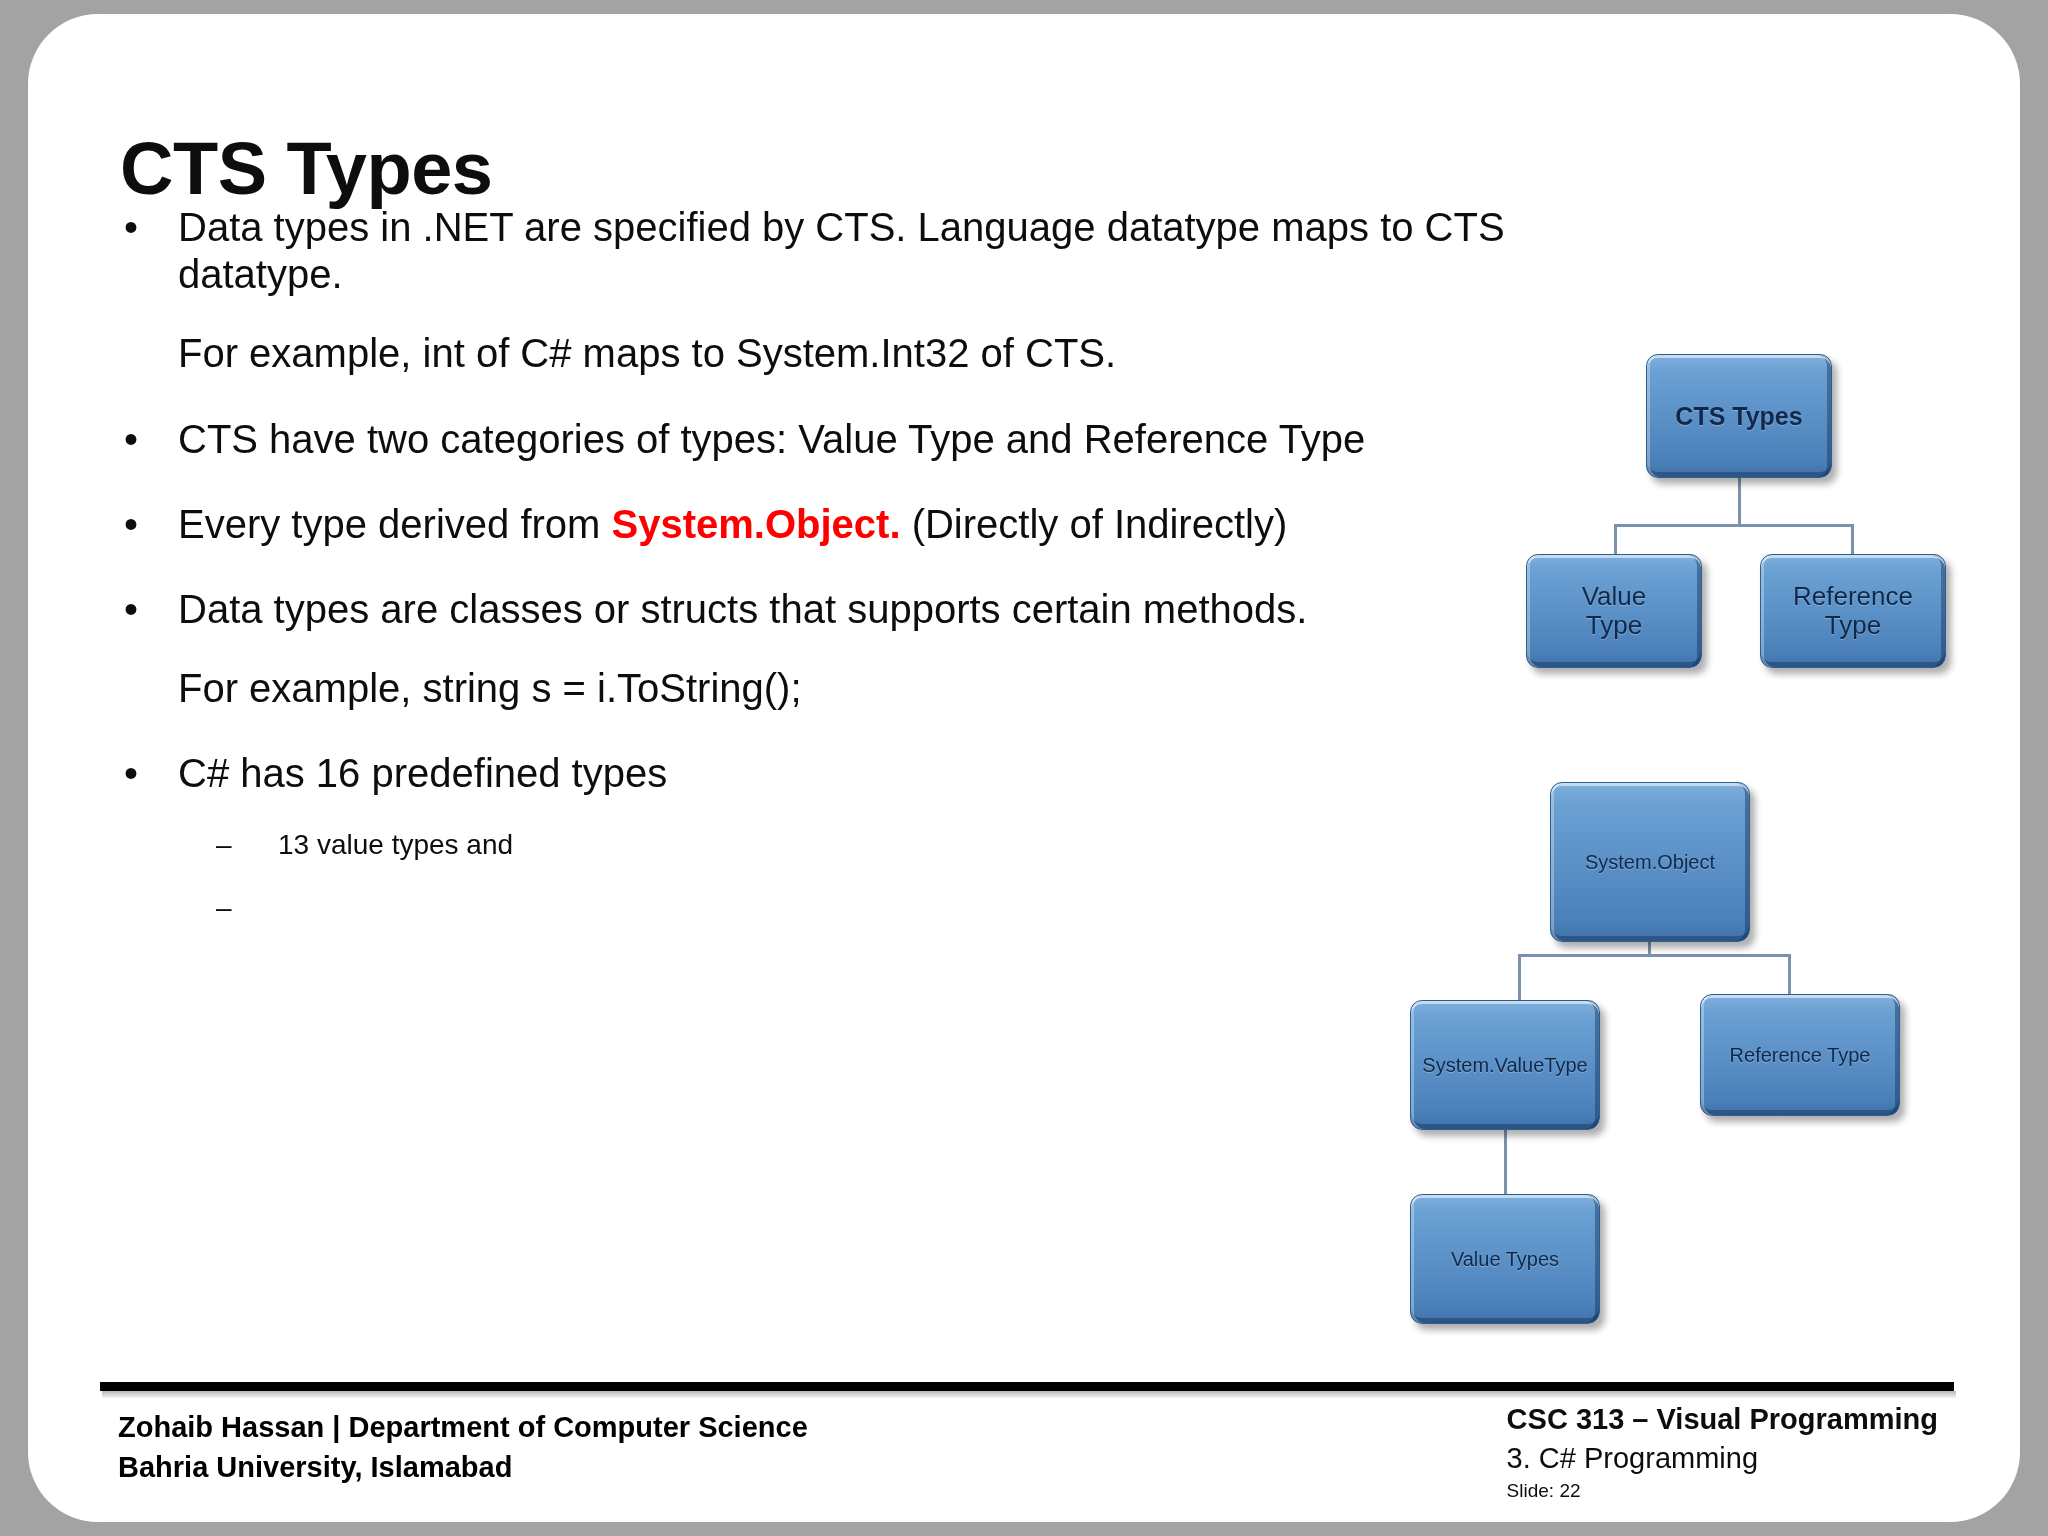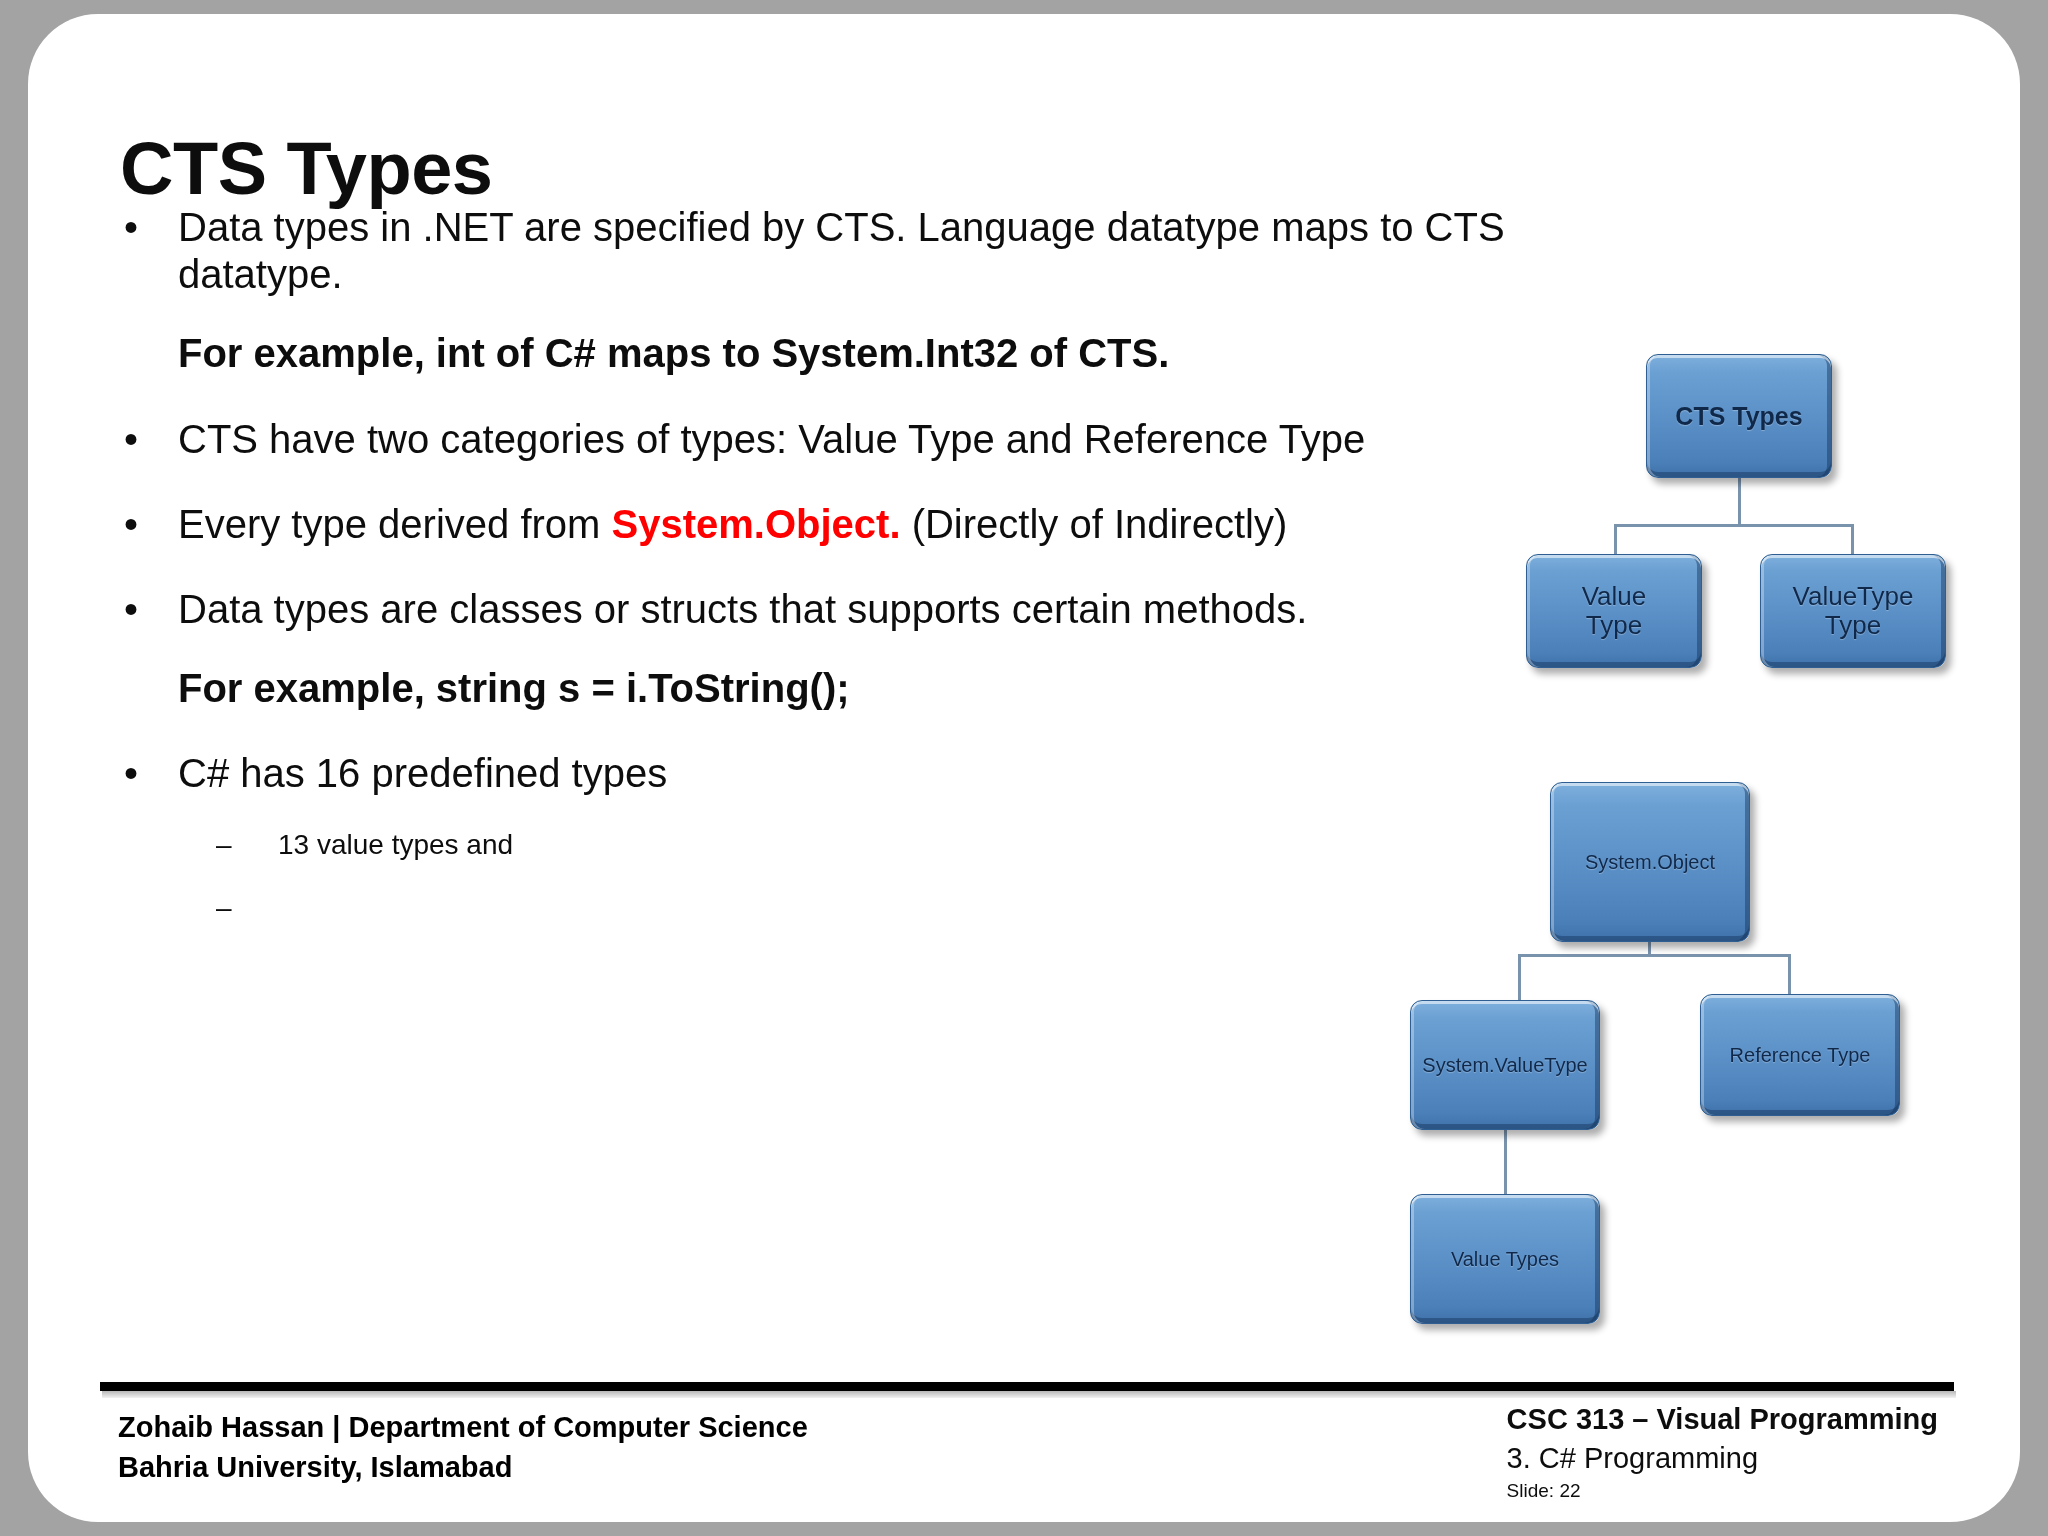--- a/index.html
+++ b/index.html
@@ -77,21 +77,20 @@
   .bullet-text {
     flex: 1 1 auto;
   }
 
   .cont-row {
     position: relative;
     display: flex;
     font-size: 40px;
     color: #0d0d0d;
     line-height: 1.18;
-    font-weight: bold;
   }
   .cont-row .bullet-mark { visibility: hidden; }
 
   .sub-row {
     position: relative;
     display: flex;
     align-items: flex-start;
     font-size: 28px;
     color: #0d0d0d;
     line-height: 1.2;
@@ -299,21 +298,21 @@
 
       <div class="node" id="d1-root">CTS Types</div>
       <div class="node" id="d1-value">
         <div>
           <div>Value</div>
           <div>Type</div>
         </div>
       </div>
       <div class="node" id="d1-ref">
         <div>
-          <div>ValueType</div>
+          <div>Reference</div>
           <div>Type</div>
         </div>
       </div>
     </div>
 
     <div class="diagram" id="diagram-object">
       <div class="connector" id="d2-stem"></div>
       <div class="connector" id="d2-hbar"></div>
       <div class="connector" id="d2-drop-left"></div>
       <div class="connector" id="d2-drop-right"></div>

